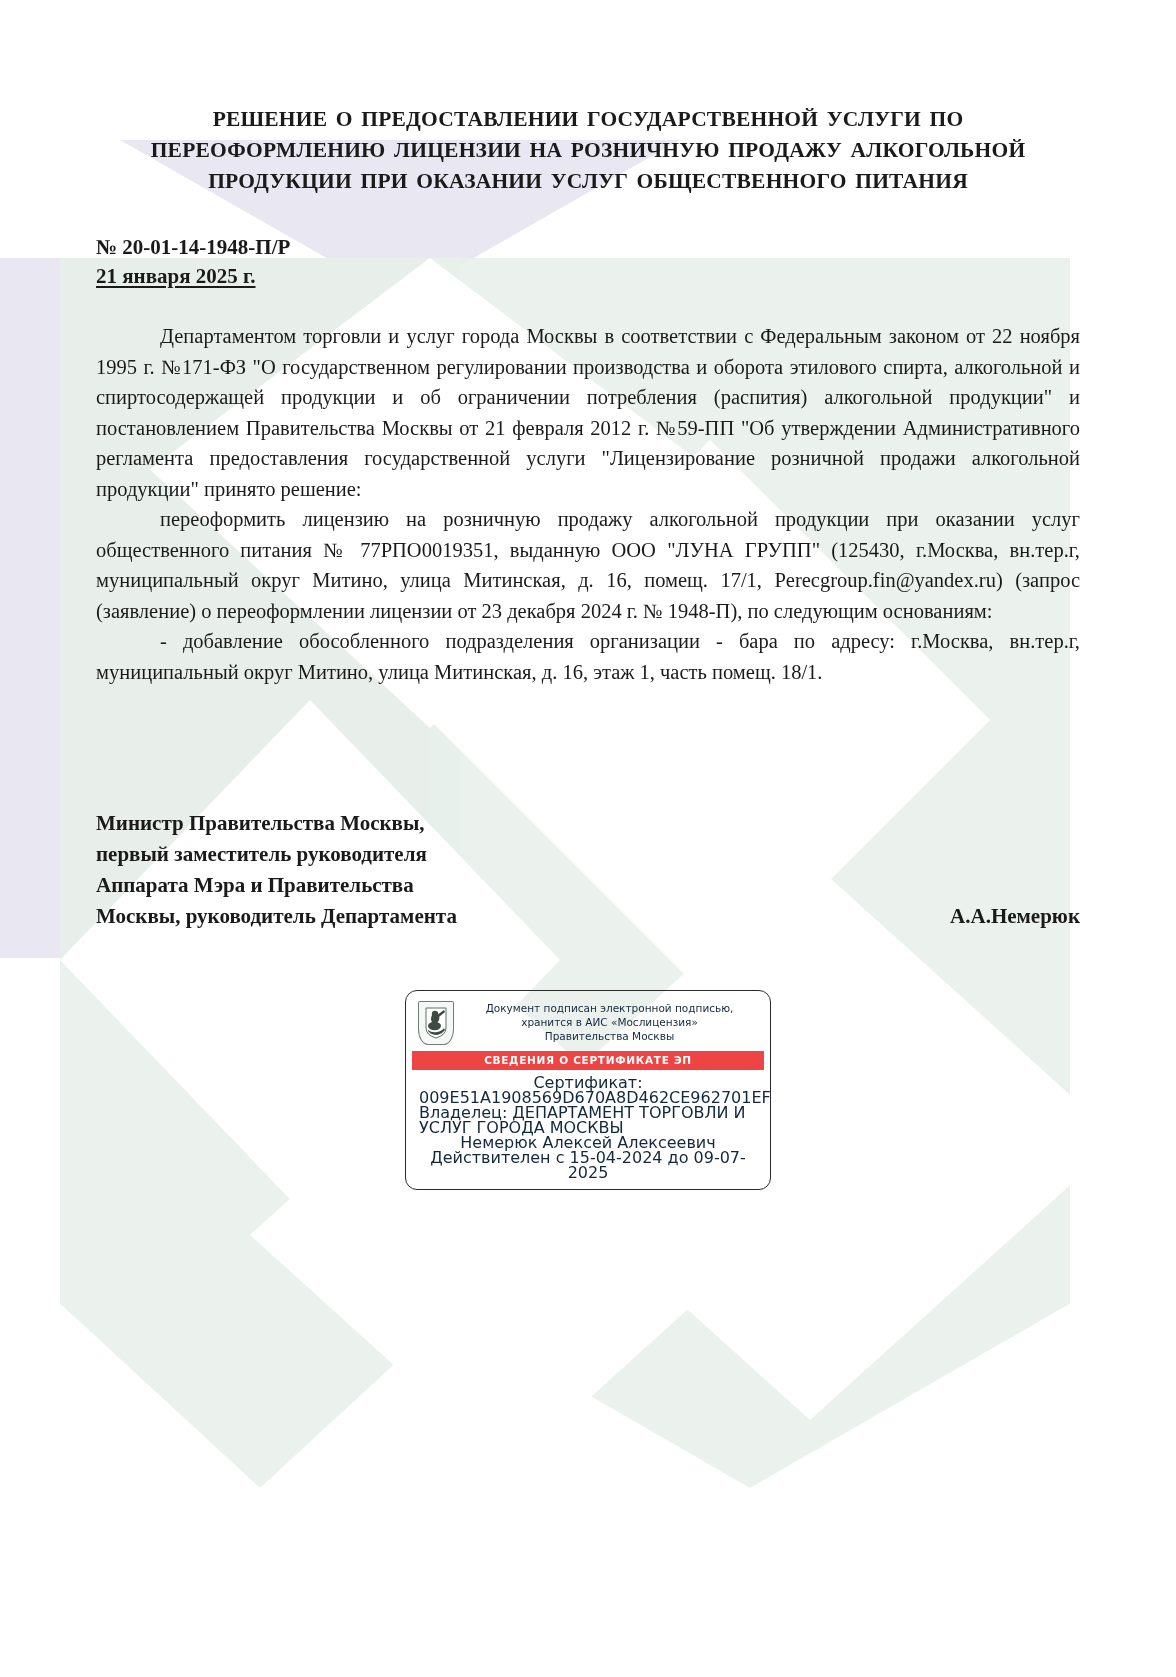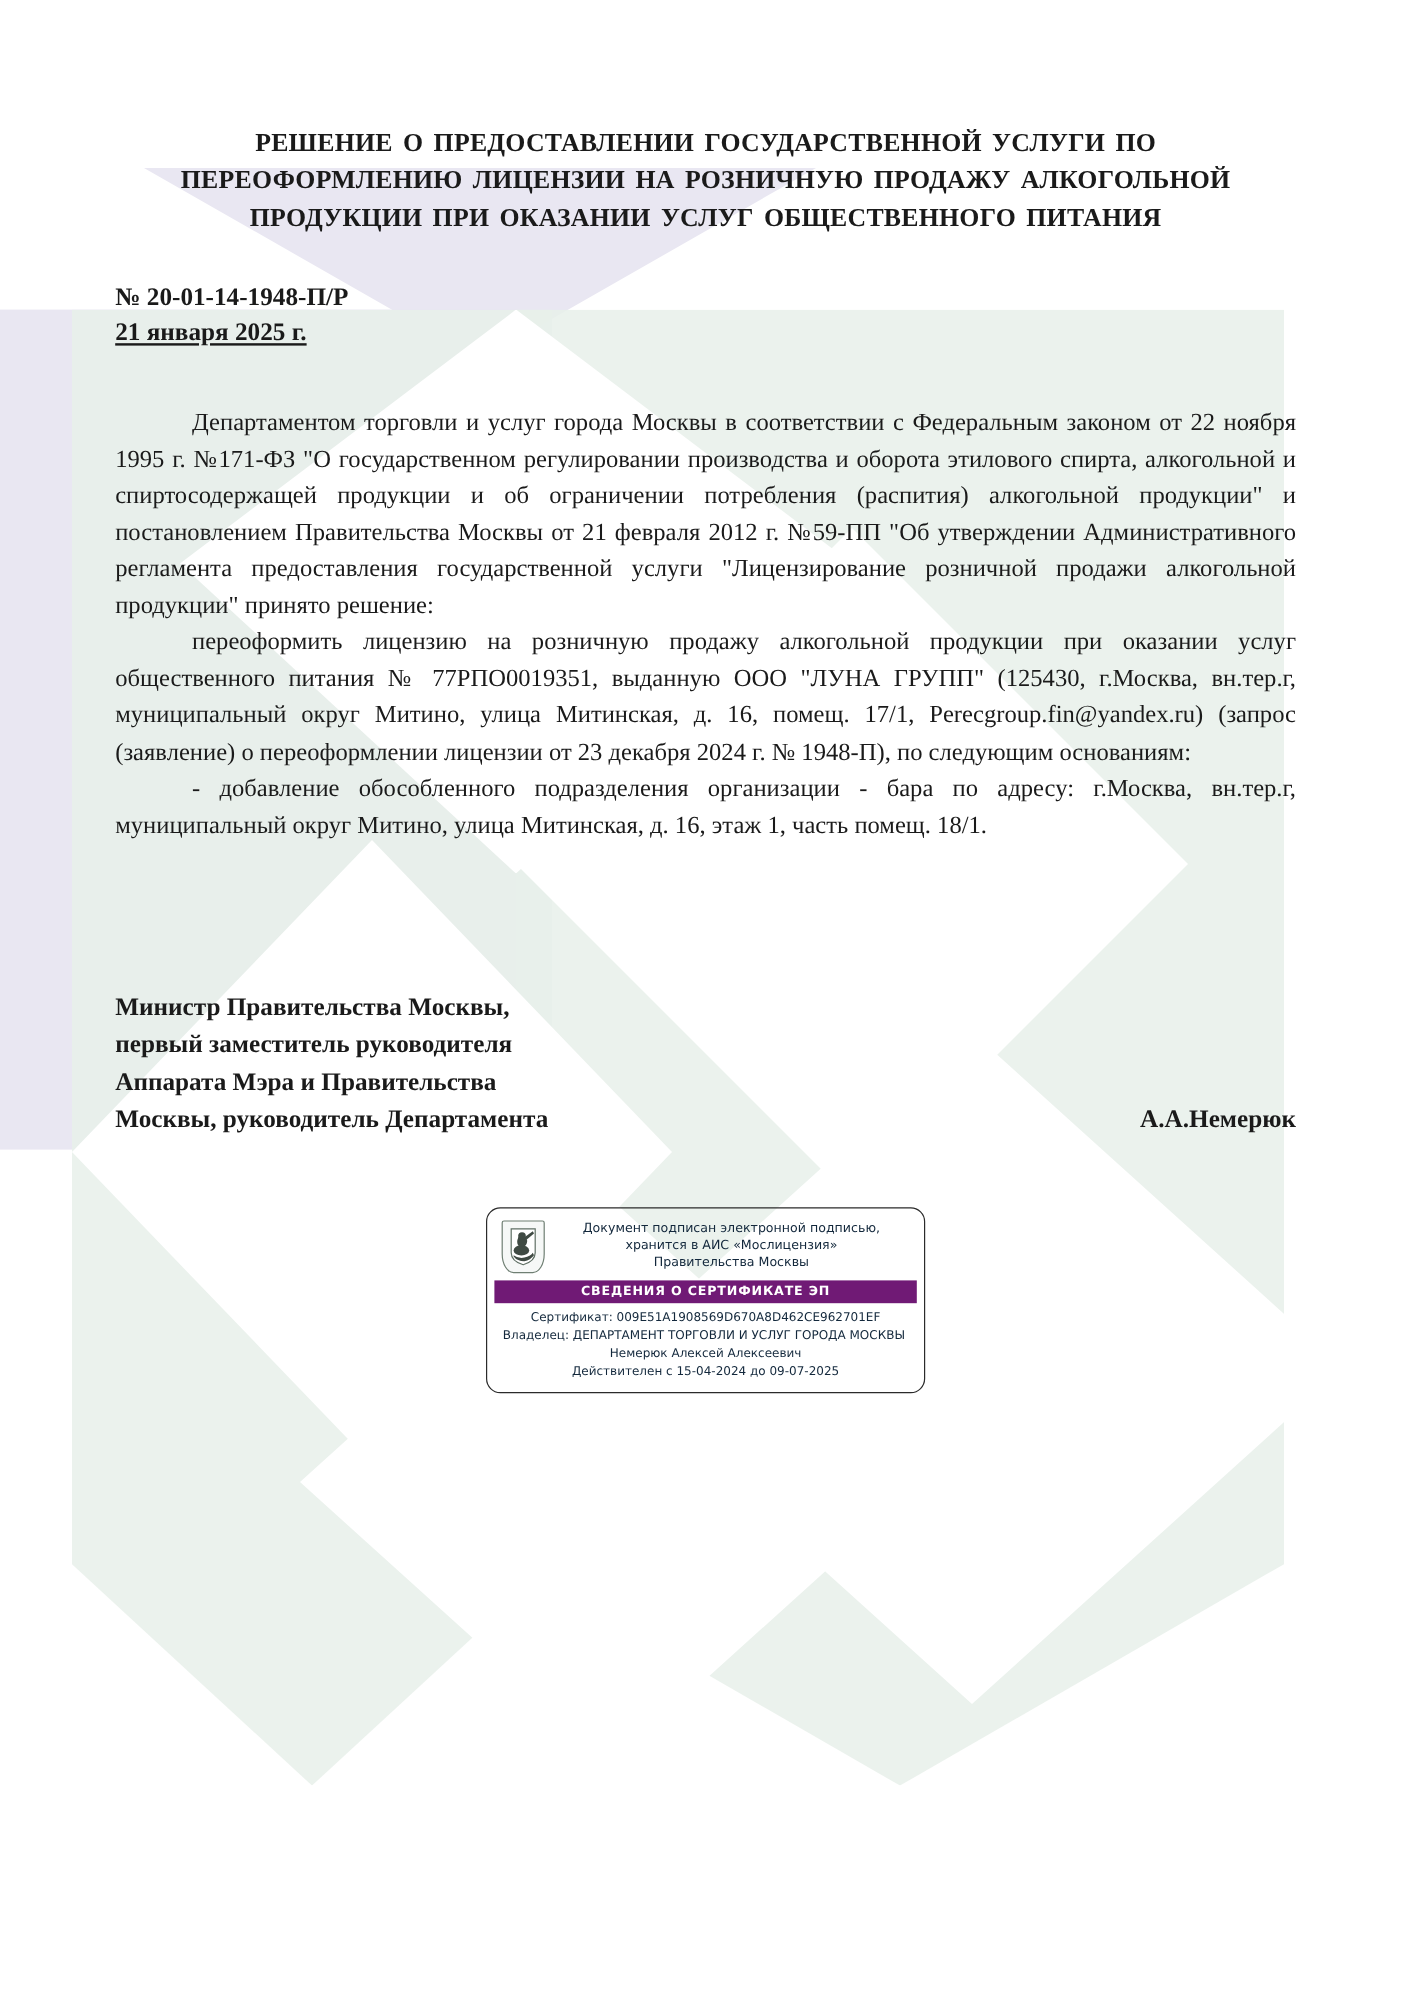--- a/index.html
+++ b/index.html
@@ -110,21 +110,21 @@
     display: inline-block;
     text-underline-offset: 3px;
   }
   .doc-date {
     display: inline-block;
     text-decoration: underline;
     text-underline-offset: 3px;
   }
 
   .body-text {
-    margin-top: 46px;
+    margin-top: 30px;
     font-size: 20.5px;
     line-height: 30.5px;
     text-align: justify;
     text-justify: inter-word;
     hyphens: none;
   }
   .body-text p {
     margin: 0;
     text-indent: 64px;
   }
@@ -177,31 +177,31 @@
     background: #f6f8f7;
   }
   .stamp-head-text {
     flex: 1 1 auto;
     text-align: center;
     font-size: 10.5px;
     line-height: 14px;
     color: #13283c;
   }
   .stamp-bar {
-    background: #701a75;
+    background: #ef4444;
     color: #ffffff;
     text-align: center;
     font-size: 10.5px;
     font-weight: bold;
     letter-spacing: .7px;
     padding: 3px 0 4px 0;
     margin: 2px 0 5px 0;
   }
   .stamp-line {
-    font-size: 10px;
+    font-size: 16px;
     line-height: 15px;
     padding: 0 7px;
     color: #13283c;
   }
   .stamp-line.center { text-align: center; }
 </style>
 </head>
 <body>
 
 <div class="bg-layer">

